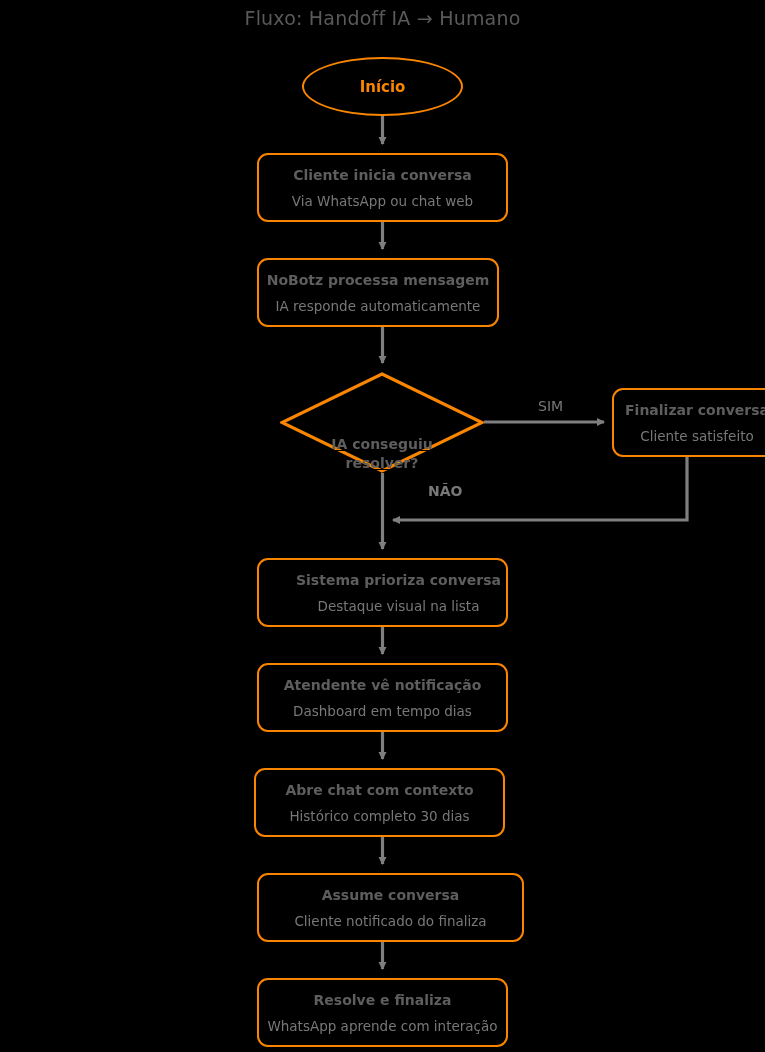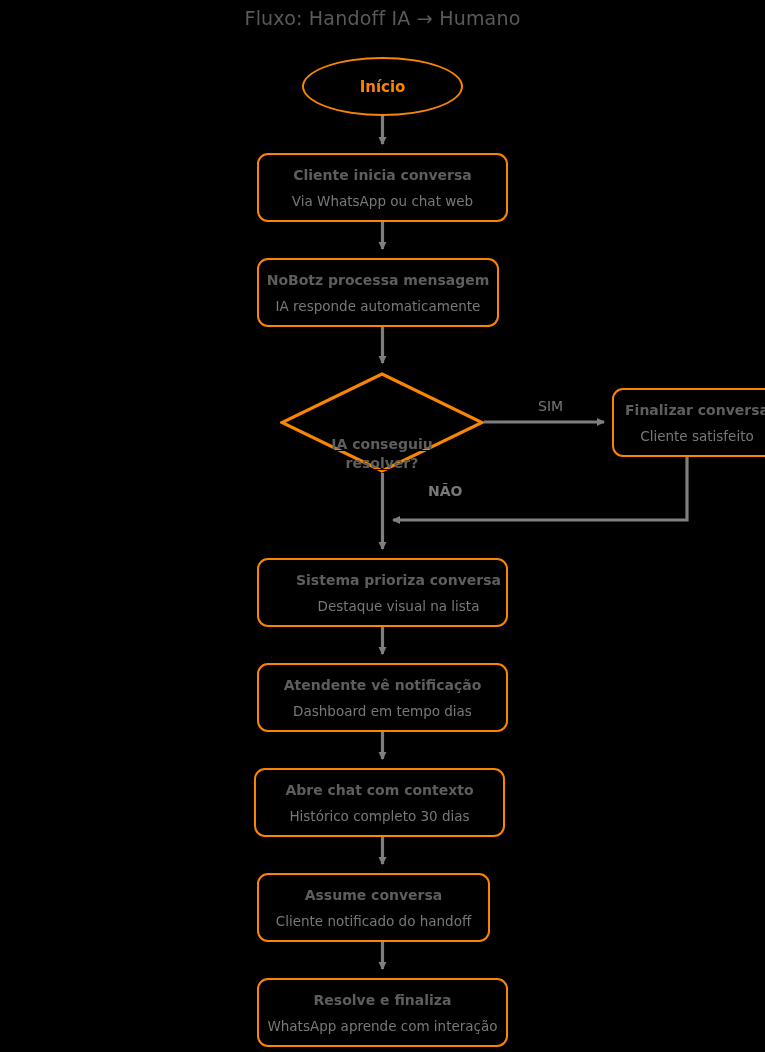--- a/index.html
+++ b/index.html
@@ -205,23 +205,23 @@
   <div class="node process" style="left:257px; top:663px; width:251px; height:69px;">
     <div class="node-title">Atendente vê notificação</div>
     <div class="node-sub">Dashboard em tempo dias</div>
   </div>
 
   <div class="node process" style="left:254px; top:768px; width:251px; height:69px;">
     <div class="node-title">Abre chat com contexto</div>
     <div class="node-sub">Histórico completo 30 dias</div>
   </div>
 
-  <div class="node process" style="left:257px; top:873px; width:233px; height:69px;">
+  <div class="node process" style="left:257px; top:873px; width:267px; height:69px;">
     <div class="node-title">Assume conversa</div>
-    <div class="node-sub">Cliente notificado do handoff</div>
+    <div class="node-sub">Cliente notificado do finaliza</div>
   </div>
 
   <div class="node process" style="left:257px; top:978px; width:251px; height:69px;">
     <div class="node-title">Resolve e finaliza</div>
     <div class="node-sub">WhatsApp aprende com interação</div>
   </div>
 
   <div class="edge-label" style="left:538px; top:399px;">SIM</div>
 
   <div class="edge-label" style="left:428px; top:484px;font-weight:bold;">NÃO</div>

